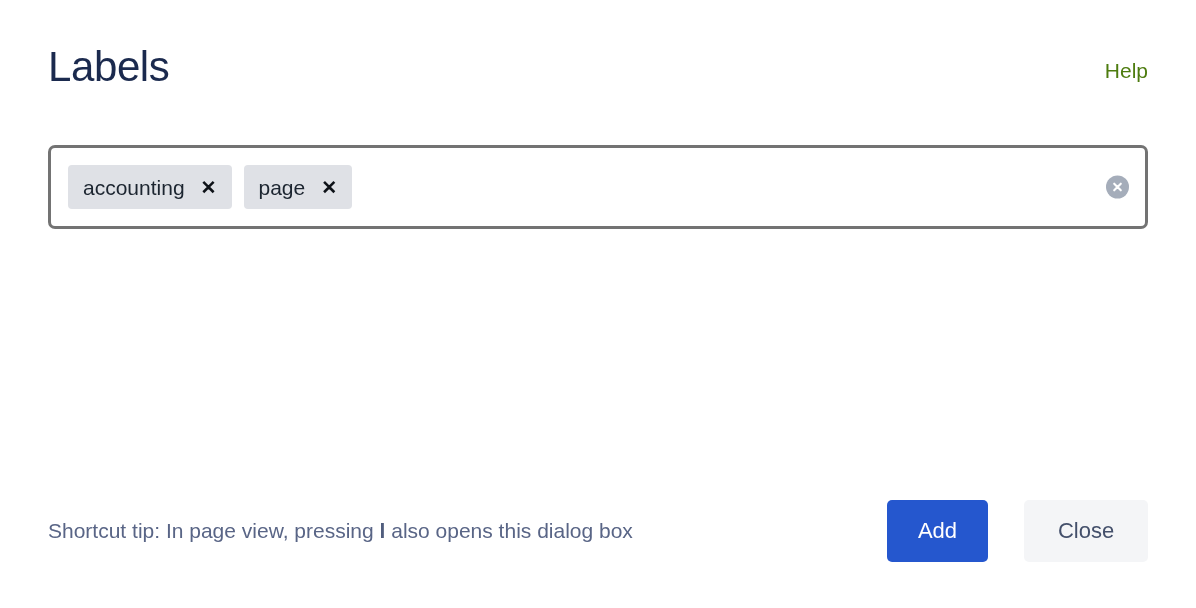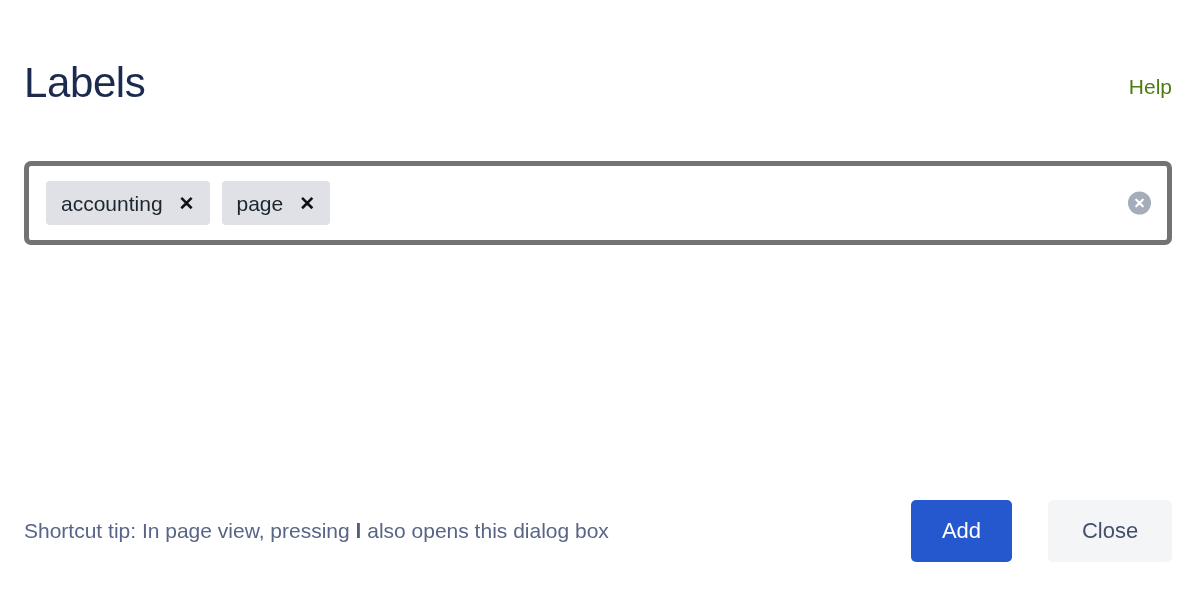--- a/index.html
+++ b/index.html
@@ -13,24 +13,23 @@
     background: #ffffff;
     font-family: "Liberation Sans", sans-serif;
     -webkit-font-smoothing: antialiased;
     overflow: hidden;
     position: relative;
   }
 
   .dialog {
     position: absolute;
     inset: 0;
-    padding: 0 24px;
+    padding: 0 48px;
     display: flex;
     flex-direction: column;
-    margin-top: 16px;
   }
 
   
   .dialog-header {
     display: flex;
     align-items: flex-start;
     justify-content: space-between;
     padding-top: 44px;
   }
   .dialog-title {
@@ -52,21 +51,21 @@
   }
 
   
   .dialog-body {
     flex: 1 1 auto;
     padding-top: 56px;
   }
   .tag-field {
     position: relative;
     min-height: 84px;
-    border: 5px solid #737373;
+    border: 3px solid #737373;
     border-radius: 7px;
     background: #ffffff;
     display: flex;
     align-items: center;
     flex-wrap: wrap;
     gap: 12px;
     padding: 14px 54px 14px 17px;
     cursor: text;
   }
   .tag {

